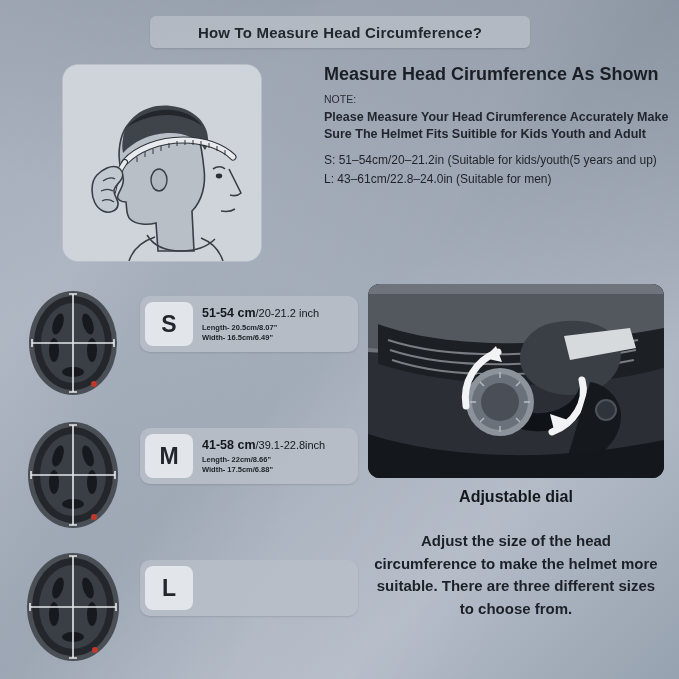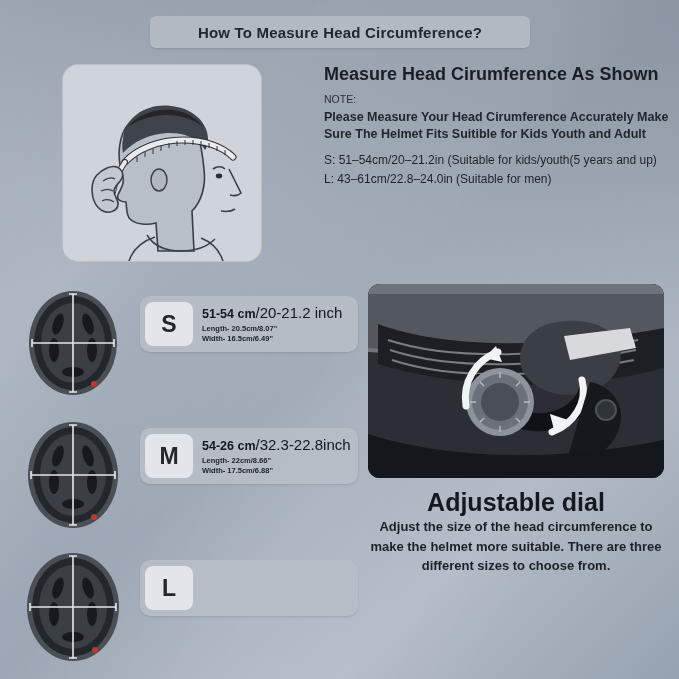--- a/index.html
+++ b/index.html
@@ -61,33 +61,33 @@
     box-shadow:0 1px 2px rgba(0,0,0,0.12);
   }
   .size-letter{
     width:48px;height:44px;margin-left:5px;
     background:#e2e5e9;border-radius:8px;
     display:flex;align-items:center;justify-content:center;
     font-size:23px;font-weight:bold;color:#22262d;
   }
   .size-txt{margin-left:9px;}
   .size-txt .main{font-size:12.5px;font-weight:bold;color:#15181d;}
-  .size-txt .main .inch{font-weight:normal;font-size:15px;margin-top:44px;}
+  .size-txt .main .inch{font-weight:normal;font-size:11px;margin-top:44px;}
   .size-txt .dims{font-size:7.5px;font-weight:bold;color:#20242a;line-height:1.3;margin-top:3px;}
 
   
   .dial-panel{
     position:absolute;left:368px;top:284px;width:296px;height:194px;
     border-radius:12px;overflow:hidden;background:#2d3138;
   }
   .dial-cap{
     position:absolute;left:368px;top:488px;width:296px;text-align:center;
   }
-  .dial-cap h3{margin:0;font-size:25px;font-weight:bold;color:#15181d;}
-  .dial-cap p{margin:0 0 0 0;font-size:13px;line-height:1.5;color:#1d2127;font-weight:bold;}
+  .dial-cap h3{margin:0;font-size:16px;font-weight:bold;color:#15181d;}
+  .dial-cap p{margin:24px 0 0 0;font-size:15px;line-height:1.5;color:#1d2127;font-weight:bold;}
 </style>
 </head>
 <body>
 
 <div class="sheen"></div>
 
 <div class="title-pill">
   <span>How To Measure Head Circumference?</span>
 </div>
 
@@ -185,21 +185,21 @@
           <path d="M55 9v100"></path>
         <path d="M13 55v8M97 55v8M51 9h8M51 109h8"></path>
       </g>
       <circle cx="76" cy="101" r="3" fill="#c0392b"></circle>
     </svg>
   </div>
   <div class="size-pill">
     <div class="size-letter">M</div>
     <div class="size-txt">
       <div class="main">
-        <span>54-26 cm</span><span class="inch">/32.3-22.8inch</span>
+        <span>41-58 cm</span><span class="inch">/39.1-22.8inch</span>
       </div>
       <div class="dims">
         <div>Length- 22cm/8.66"</div>
         <div>Width- 17.5cm/6.88"</div>
       </div>
     </div>
   </div>
 </div>
 
 <div class="helmet-row row3">

